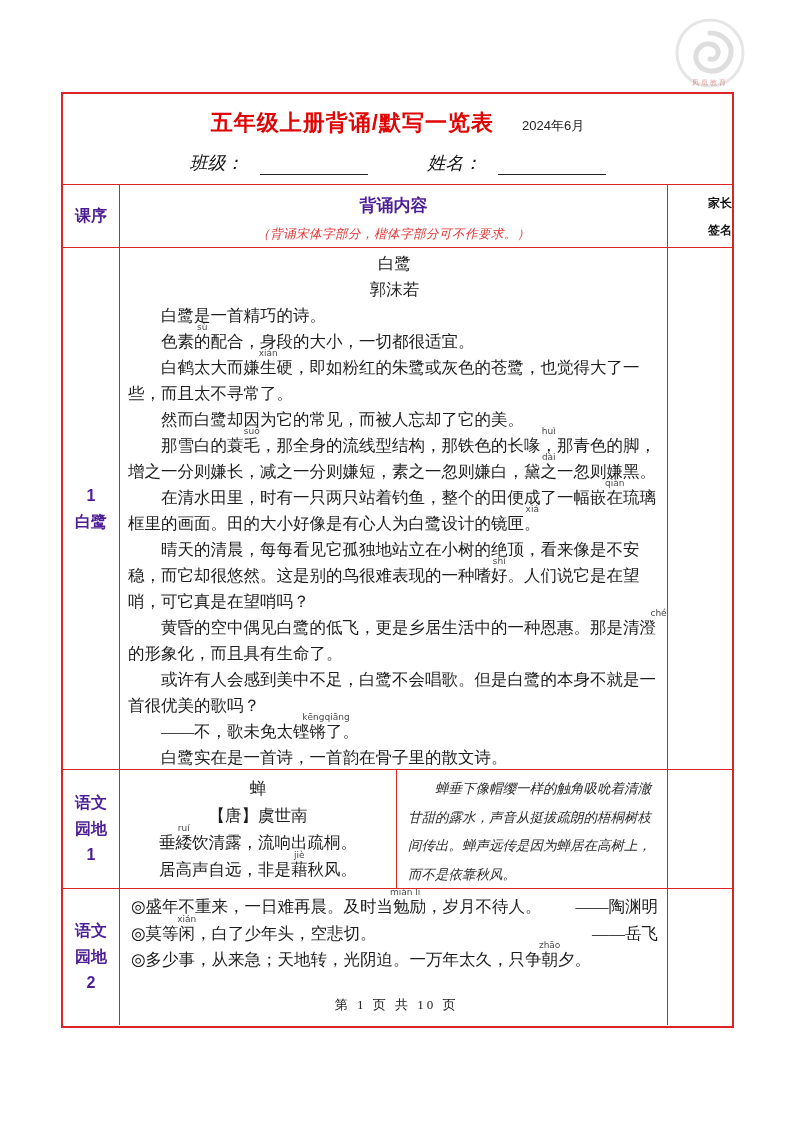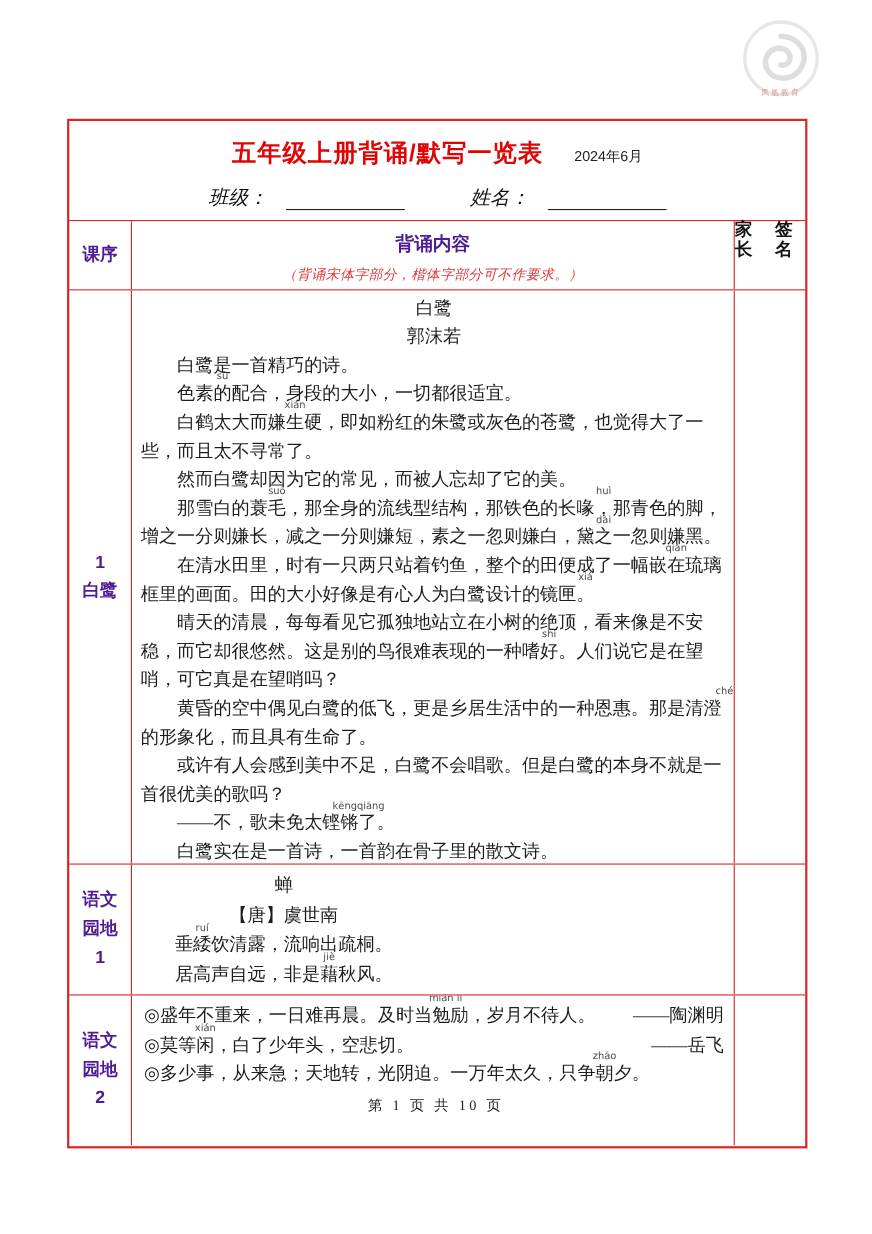--- a/index.html
+++ b/index.html
@@ -9,21 +9,21 @@
     overflow:hidden;
   }
   .page{position:absolute;inset:0;}
 
   
   .watermark{position:absolute;top:16px;right:44px;width:78px;text-align:center;}
   .wm-text{display:block;margin-top:-16px;font-size:7px;letter-spacing:2px;color:rgba(198,72,72,.55);font-family:"Liberation Serif",serif;}
 
   
   .sheet{
-    position:absolute;left:61px;top:108px;width:673px;height:936px;
+    position:absolute;left:61px;top:92px;width:673px;height:936px;
     border:2.5px solid #dc2424;box-sizing:border-box;background:#fff;
   }
 
   
   .title-block{height:91px;box-sizing:border-box;border-bottom:1.5px solid #dc2424;}
   .title-row{padding-top:14px;text-align:center;}
   .main-title{font-family:"Liberation Sans","DejaVu Sans",sans-serif;font-weight:700;font-size:22px;letter-spacing:1px;color:#e00505;}
   .doc-date{font-family:"Liberation Sans","DejaVu Sans",sans-serif;font-size:13px;color:#222;margin-left:28px;}
   .name-row{margin-top:13px;display:flex;justify-content:center;align-items:flex-end;font-size:18px;font-style:italic;color:#111;gap:16px;}
   .blank{display:inline-block;width:108px;height:17px;border-bottom:1.6px solid #222;}
@@ -36,22 +36,22 @@
     font-family:"Liberation Sans","DejaVu Sans",sans-serif;font-weight:700;font-size:16px;color:#4c1d95;}
   .c-lesson p{margin:0;line-height:26px;}
   .c-content{flex:1;box-sizing:border-box;border-left:1.5px solid #dc2424;border-right:1.5px solid #dc2424;overflow:hidden;}
   .c-sign{width:64px;box-sizing:border-box;}
 
   
   .row-header{height:63px;}
   .h-content{text-align:center;padding-top:9px;}
   .h-content-title{font-family:"Liberation Sans","DejaVu Sans",sans-serif;font-weight:700;font-size:17px;margin:0;color:#4c1d95;}
   .h-content-note{margin:9px 0 0 0;font-size:12.5px;font-style:italic;color:#e03636;letter-spacing:.5px;}
-  .h-sign{display:flex;flex-direction:row;align-items:flex-start;justify-content:center;gap:9px;
-    font-family:"Liberation Sans","DejaVu Sans",sans-serif;font-weight:700;font-size:16px;color:#161616;}
+  .h-sign{display:flex;flex-direction:column;align-items:flex-end;justify-content:center;gap:9px;
+    font-family:"Liberation Sans","DejaVu Sans",sans-serif;font-weight:700;font-size:12px;color:#161616;}
   .h-sign p{margin:0;line-height:18px;}
 
   
   .row-bailu{height:522px;}
   .bailu-text{padding:3px 6px 0 8px;font-size:16.5px;line-height:26px;}
   .bailu-text p{margin:0;}
   .tc{text-align:center;}
   .ind{text-indent:2em;}
 
   
@@ -151,20 +151,23 @@
         <p>园地</p>
         <p>1</p>
       </div>
       <div class="c-content split">
         <div class="poem-half">
           <p>蝉</p>
           <p>【唐】虞世南</p>
           <p>垂<span class="an">緌<span class="pt">ruí</span></span>饮清露，流响出疏桐。</p>
           <p>居高声自远，非是<span class="an">藉<span class="pt">jiè</span></span>秋风。</p>
         </div>
+        <div class="expl-half">
+          <p class="expl">蝉垂下像帽缨一样的触角吸吮着清澈甘甜的露水，声音从挺拔疏朗的梧桐树枝间传出。蝉声远传是因为蝉居在高树上，而不是依靠秋风。</p>
+        </div>
       </div>
       <div class="c-sign"></div>
     </div>
 
     <div class="grid-row row-yd2 last">
       <div class="c-lesson">
         <p>语文</p>
         <p>园地</p>
         <p>2</p>
       </div>

